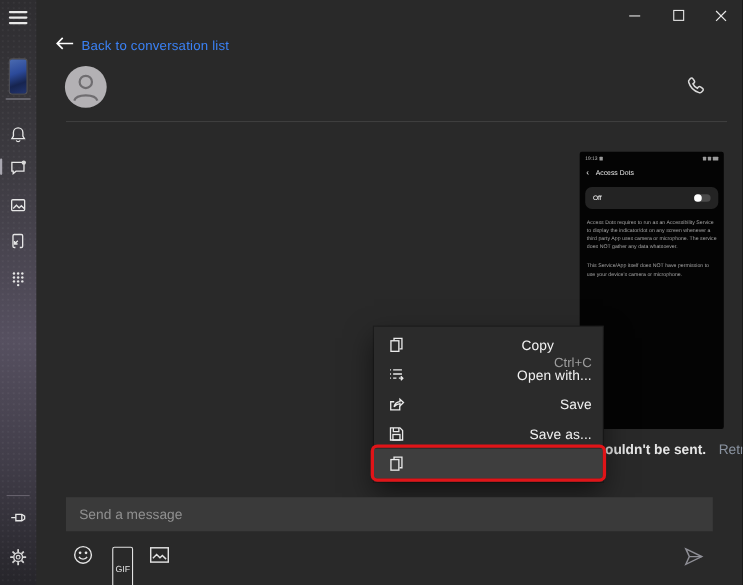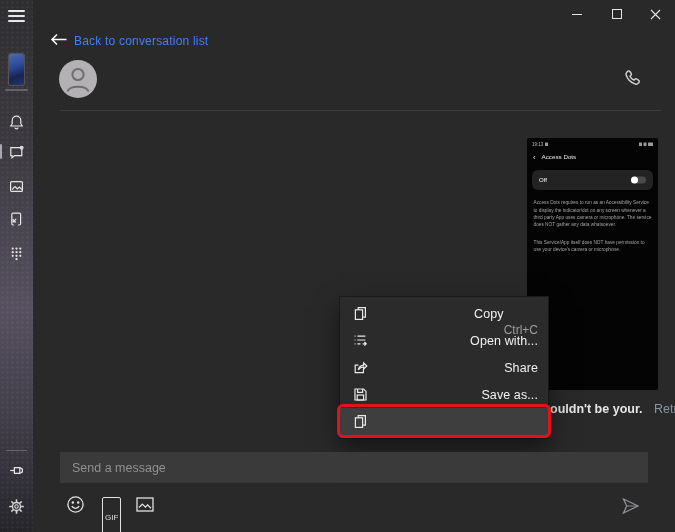--- a/index.html
+++ b/index.html
@@ -223,21 +223,21 @@
         <span class="att-toggle">
             <span class="knob"></span>
           </span>
       </div>
       <div class="att-para">Access Dots requires to run as an Accessibility Service to display the indicator/dot on any screen whenever a third party App uses camera or microphone. The service does NOT gather any data whatsoever.</div>
       <div class="att-para second">This Service/App itself does NOT have permission to use your device's camera or microphone.</div>
     </div>
   </div>
 
   <div class="failed-row abs">
-    <span class="failed-text">ouldn't be your.</span>
+    <span class="failed-text">ouldn't be sent.</span>
     <span class="retry-link">Retry</span>
   </div>
 
   <div id="context-menu" class="abs">
 
     <div class="menu-item">
       <span class="menu-icon">
         <svg width="17" height="17" viewBox="0 0 17 17" fill="none" stroke="#eaeaea" stroke-width="1.2">
           <path d="M6.2 4.8V2.6h7.2v9.6h-2.2"></path>
           <rect x="3.4" y="4.8" width="7.2" height="9.6"></rect>
@@ -258,21 +258,21 @@
       <span class="menu-label">Open with...</span>
     </div>
 
     <div class="menu-item">
       <span class="menu-icon">
         <svg width="17" height="17" viewBox="0 0 17 17" fill="none" stroke="#eaeaea" stroke-width="1.2">
           <path d="M6.4 6.2H3.2v7.4h8.2v-3.4"></path>
           <path d="M6.2 10.8c.8-3 2.8-4.5 5.4-4.7V4l3.2 3-3.2 3V7.9c-2.2.2-4 1.3-5.4 2.9z"></path>
         </svg>
       </span>
-      <span class="menu-label">Share</span>
+      <span class="menu-label">Save</span>
     </div>
 
     <div class="menu-item">
       <span class="menu-icon">
         <svg width="17" height="17" viewBox="0 0 17 17" fill="none" stroke="#eaeaea" stroke-width="1.2">
           <path d="M3 3h8.6L14 5.4V14H3z"></path>
           <path d="M5.6 3v3.4h5V3"></path>
           <rect x="5.2" y="9" width="6.4" height="5"></rect>
         </svg>
       </span>

